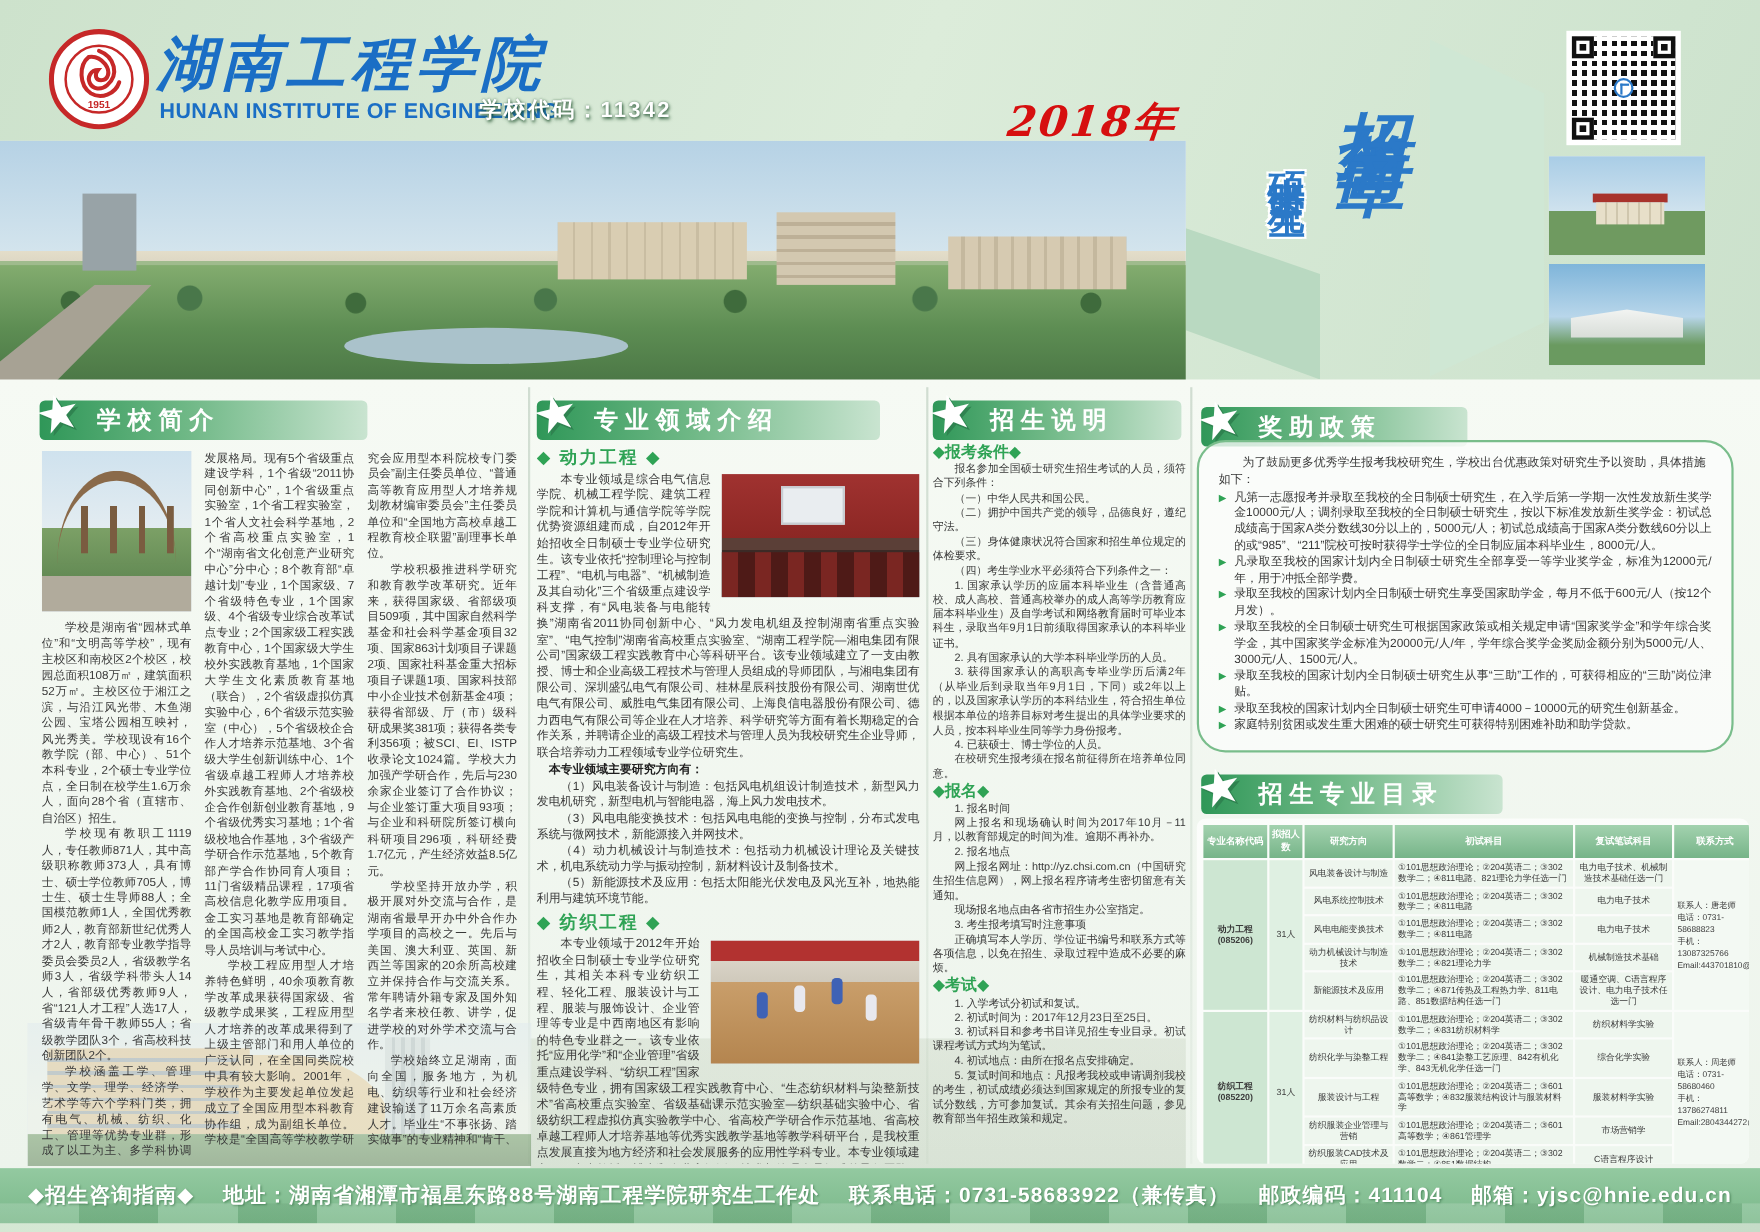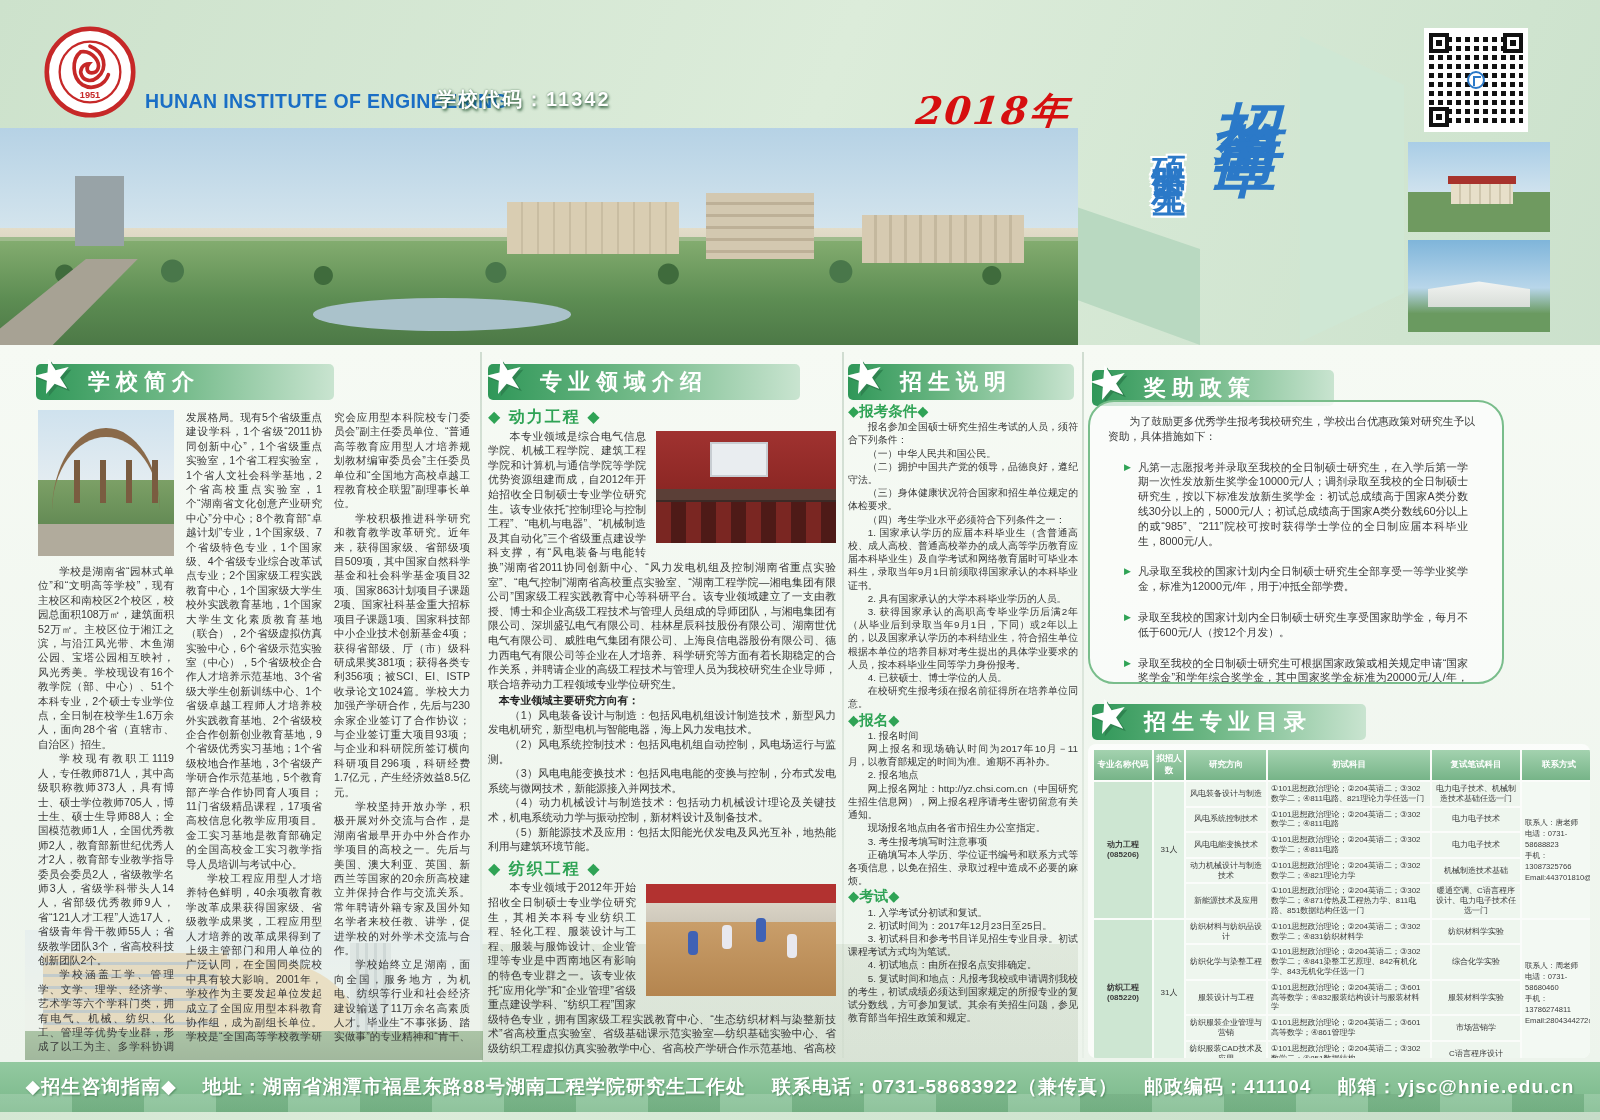--- a/index.html
+++ b/index.html
@@ -96,24 +96,24 @@
   
   .jt{text-align:justify;}
   .bp{margin:0;text-indent:2em;}
   .intro-cols{left:38px;top:410px;width:432px;height:644px;column-count:3;column-gap:12px;
     font-size:10.6px;line-height:14.4px;color:#383838;overflow:hidden;z-index:2;}
   .fields-col{left:488px;top:408px;width:348px;height:650px;font-size:10.8px;line-height:14.6px;color:#383838;overflow:hidden;z-index:2;}
   .sub-head2{color:#2fa355;font-size:16px;font-weight:bold;margin:2px 0 4px;letter-spacing:2px;}
   .dir-lead{font-weight:bold;color:#1e1e1e;margin:2px 0 0;text-indent:1em;}
   .adm-col{left:848px;top:402px;width:230px;height:656px;font-size:9.9px;line-height:13.2px;color:#383838;overflow:hidden;z-index:2;}
   .sub-head3{color:#2fa355;font-size:14.5px;font-weight:bold;margin:3px 0 2px;}
-  .schol-box{left:1088px;top:400px;width:416px;height:284px;box-sizing:border-box;border:2px solid #79bd8b;
+  .schol-box{left:1088px;top:400px;width:488px;height:284px;box-sizing:border-box;border:2px solid #79bd8b;
     border-radius:26px;background:rgba(251,253,251,.78);padding:12px 18px 8px;font-size:10.8px;line-height:14.8px;
     color:#383838;overflow:hidden;}
-  .schol-box .item{margin:16px;padding-left:14px;position:relative;text-align:justify;}
+  .schol-box .item{margin:0;padding-left:14px;position:relative;text-align:justify;}
   .schol-box .item::before{content:"▶";position:absolute;left:0;top:0;color:#2fa355;font-size:9px;}
   
   .cat-panel{left:1088px;top:744px;width:502px;height:314px;box-sizing:border-box;background:rgba(255,255,255,.7);
     border-radius:8px;padding:4px;overflow:hidden;}
   table.cat{width:100%;border-collapse:separate;border-spacing:2px;table-layout:fixed;}
   .cat th{background:linear-gradient(#a3d2af,#76b488);color:#fff;font-size:8.5px;padding:3px 2px;font-weight:bold;}
   .cat td{font-size:8px;line-height:9.8px;padding:2px 3px;vertical-align:middle;background:#eef6ee;color:#3a3a3a;}
   .cat .c-code{background:#cde6d2;text-align:center;font-weight:bold;}
   .cat .c-count{background:#dff0e2;text-align:center;}
   .cat .c-dir{text-align:center;}
@@ -132,20 +132,21 @@
 <body>
 
 <div id="poster">
 
   <svg class="abs seal" viewBox="0 0 100 100">
     <circle cx="50" cy="50" r="47" fill="#ffffff" stroke="#c62828" stroke-width="5"></circle>
     <circle cx="50" cy="50" r="33" fill="none" stroke="#c62828" stroke-width="2.5"></circle>
     <path d="M50 22 C66 28 70 46 58 56 C52 61 44 60 41 54 C38 48 42 41 49 41 C45 46 47 51 52 51 C59 51 62 43 56 35 C52 30 46 27 40 28 C30 36 30 56 42 64 C52 70 66 65 70 53" fill="none" stroke="#c62828" stroke-width="4" stroke-linecap="round"></path>
     <text x="50" y="78" text-anchor="middle" font-size="10" fill="#c62828" font-weight="bold">1951</text>
   </svg>
+  <div class="abs school-cn">湖南工程学院</div>
   <div class="abs school-en">HUNAN INSTITUTE OF ENGINEERING</div>
   <div class="abs school-code">学校代码：11342</div>
   <div class="abs year">2018年</div>
 
   <div class="abs photo pan">
     <div class="sky"></div>
     <div class="land"></div>
     <div class="trees"></div>
     <div class="lake"></div>
     <div class="road"></div>
@@ -232,21 +233,20 @@
     <div class="sub-head2">◆ 动力工程 ◆</div>
     <div class="ph-meet photo">
       <div class="wall"></div>
         <div class="screen"></div>
         <div class="seats"></div>
     </div>
     <p class="bp">本专业领域是综合电气信息学院、机械工程学院、建筑工程学院和计算机与通信学院等学院优势资源组建而成，自2012年开始招收全日制硕士专业学位研究生。该专业依托“控制理论与控制工程”、“电机与电器”、“机械制造及其自动化”三个省级重点建设学科支撑，有“风电装备与电能转换”湖南省2011协同创新中心、“风力发电机组及控制湖南省重点实验室”、“电气控制”湖南省高校重点实验室、“湖南工程学院—湘电集团有限公司”国家级工程实践教育中心等科研平台。该专业领域建立了一支由教授、博士和企业高级工程技术与管理人员组成的导师团队，与湘电集团有限公司、深圳盛弘电气有限公司、桂林星辰科技股份有限公司、湖南世优电气有限公司、威胜电气集团有限公司、上海良信电器股份有限公司、德力西电气有限公司等企业在人才培养、科学研究等方面有着长期稳定的合作关系，并聘请企业的高级工程技术与管理人员为我校研究生企业导师，联合培养动力工程领域专业学位研究生。</p>
     <p class="dir-lead">本专业领域主要研究方向有：</p>
     <div>
         <p class="bp">（1）风电装备设计与制造：包括风电机组设计制造技术，新型风力发电机研究，新型电机与智能电器，海上风力发电技术。</p>
-        <p class="bp">（2）风电系统控制技术：包括风电机组自动控制，风电场运行与监测。</p>
         <p class="bp">（3）风电电能变换技术：包括风电电能的变换与控制，分布式发电系统与微网技术，新能源接入并网技术。</p>
         <p class="bp">（4）动力机械设计与制造技术：包括动力机械设计理论及关键技术，机电系统动力学与振动控制，新材料设计及制备技术。</p>
         <p class="bp">（5）新能源技术及应用：包括太阳能光伏发电及风光互补，地热能利用与建筑环境节能。</p>
       </div>
     <div class="sub-head2" style="margin-top:8px">◆ 纺织工程 ◆</div>
     <div class="ph-ball photo">
       <div class="top"></div>
       <div class="p1"></div>
         <div class="p2"></div>
       <div class="p3"></div>

